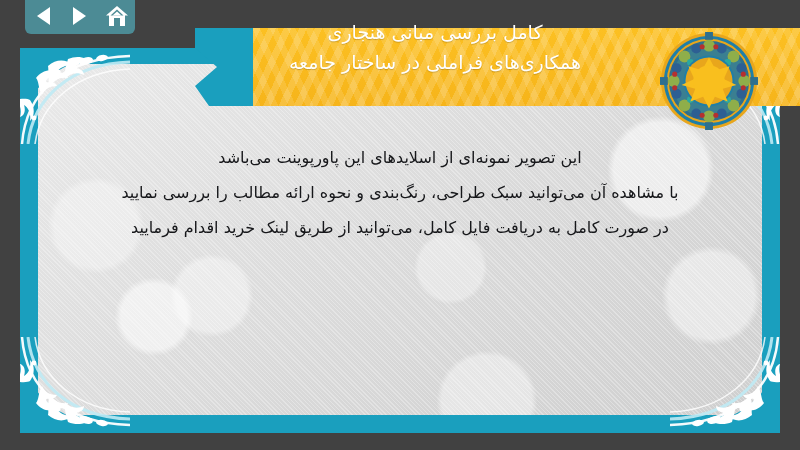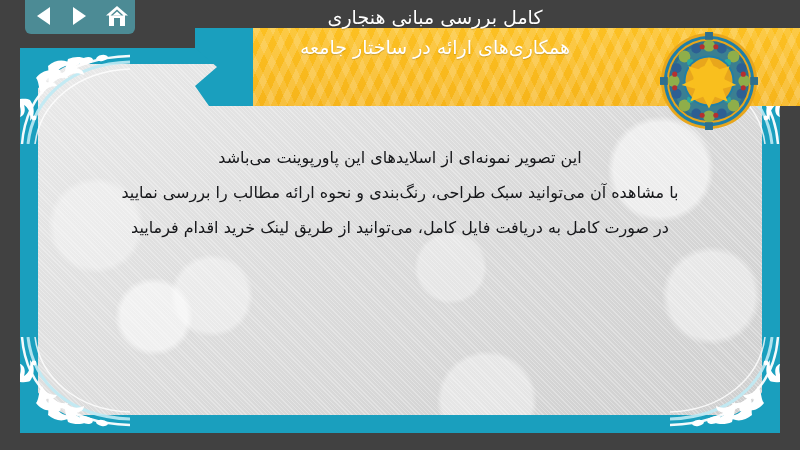--- a/index.html
+++ b/index.html
@@ -117,21 +117,21 @@
     width:547px; height:78px;
     background:
       repeating-linear-gradient(115deg, rgba(255,255,255,.16) 0 7px, rgba(255,255,255,0) 7px 14px),
       repeating-linear-gradient(65deg, rgba(255,255,255,.12) 0 7px, rgba(255,255,255,0) 7px 16px),
       linear-gradient(#fcc022,#f6b41a);
   }
 
   
   #title-block {
     position:absolute;
-    left:200px; top:2px;
+    left:200px; top:17px;
     width:470px;
     text-align:center;
     color:#ffffff;
     font-size:19px;
     line-height:30px;
     direction:rtl;
     z-index:35;
     text-shadow:0 1px 1px rgba(0,0,0,.18);
     pointer-events:none;
   }
@@ -269,21 +269,21 @@
     </div>
   </div>
 
   <div id="banner">
     <div id="banner-tail"></div>
     <div id="banner-body"></div>
   </div>
 
   <div id="title-block">
     <div>کامل بررسی مبانی هنجاری</div>
-    <div>همکاری‌های ارائه در ساختار جامعه</div>
+    <div>همکاری‌های فراملی در ساختار جامعه</div>
   </div>
 
   <svg id="medallion" viewBox="0 0 100 100">
     <circle cx="50" cy="50" r="49" fill="#e8a61c"></circle>
     <circle cx="50" cy="50" r="46" fill="#1f7fa8"></circle>
     <circle cx="50" cy="50" r="43" fill="#e8a61c"></circle>
     <circle cx="50" cy="50" r="41" fill="#2e6f8e"></circle>
     <g>
       <circle cx="50" cy="50" r="38" fill="#3a7f91"></circle>
       <g fill="#8fae4a">

